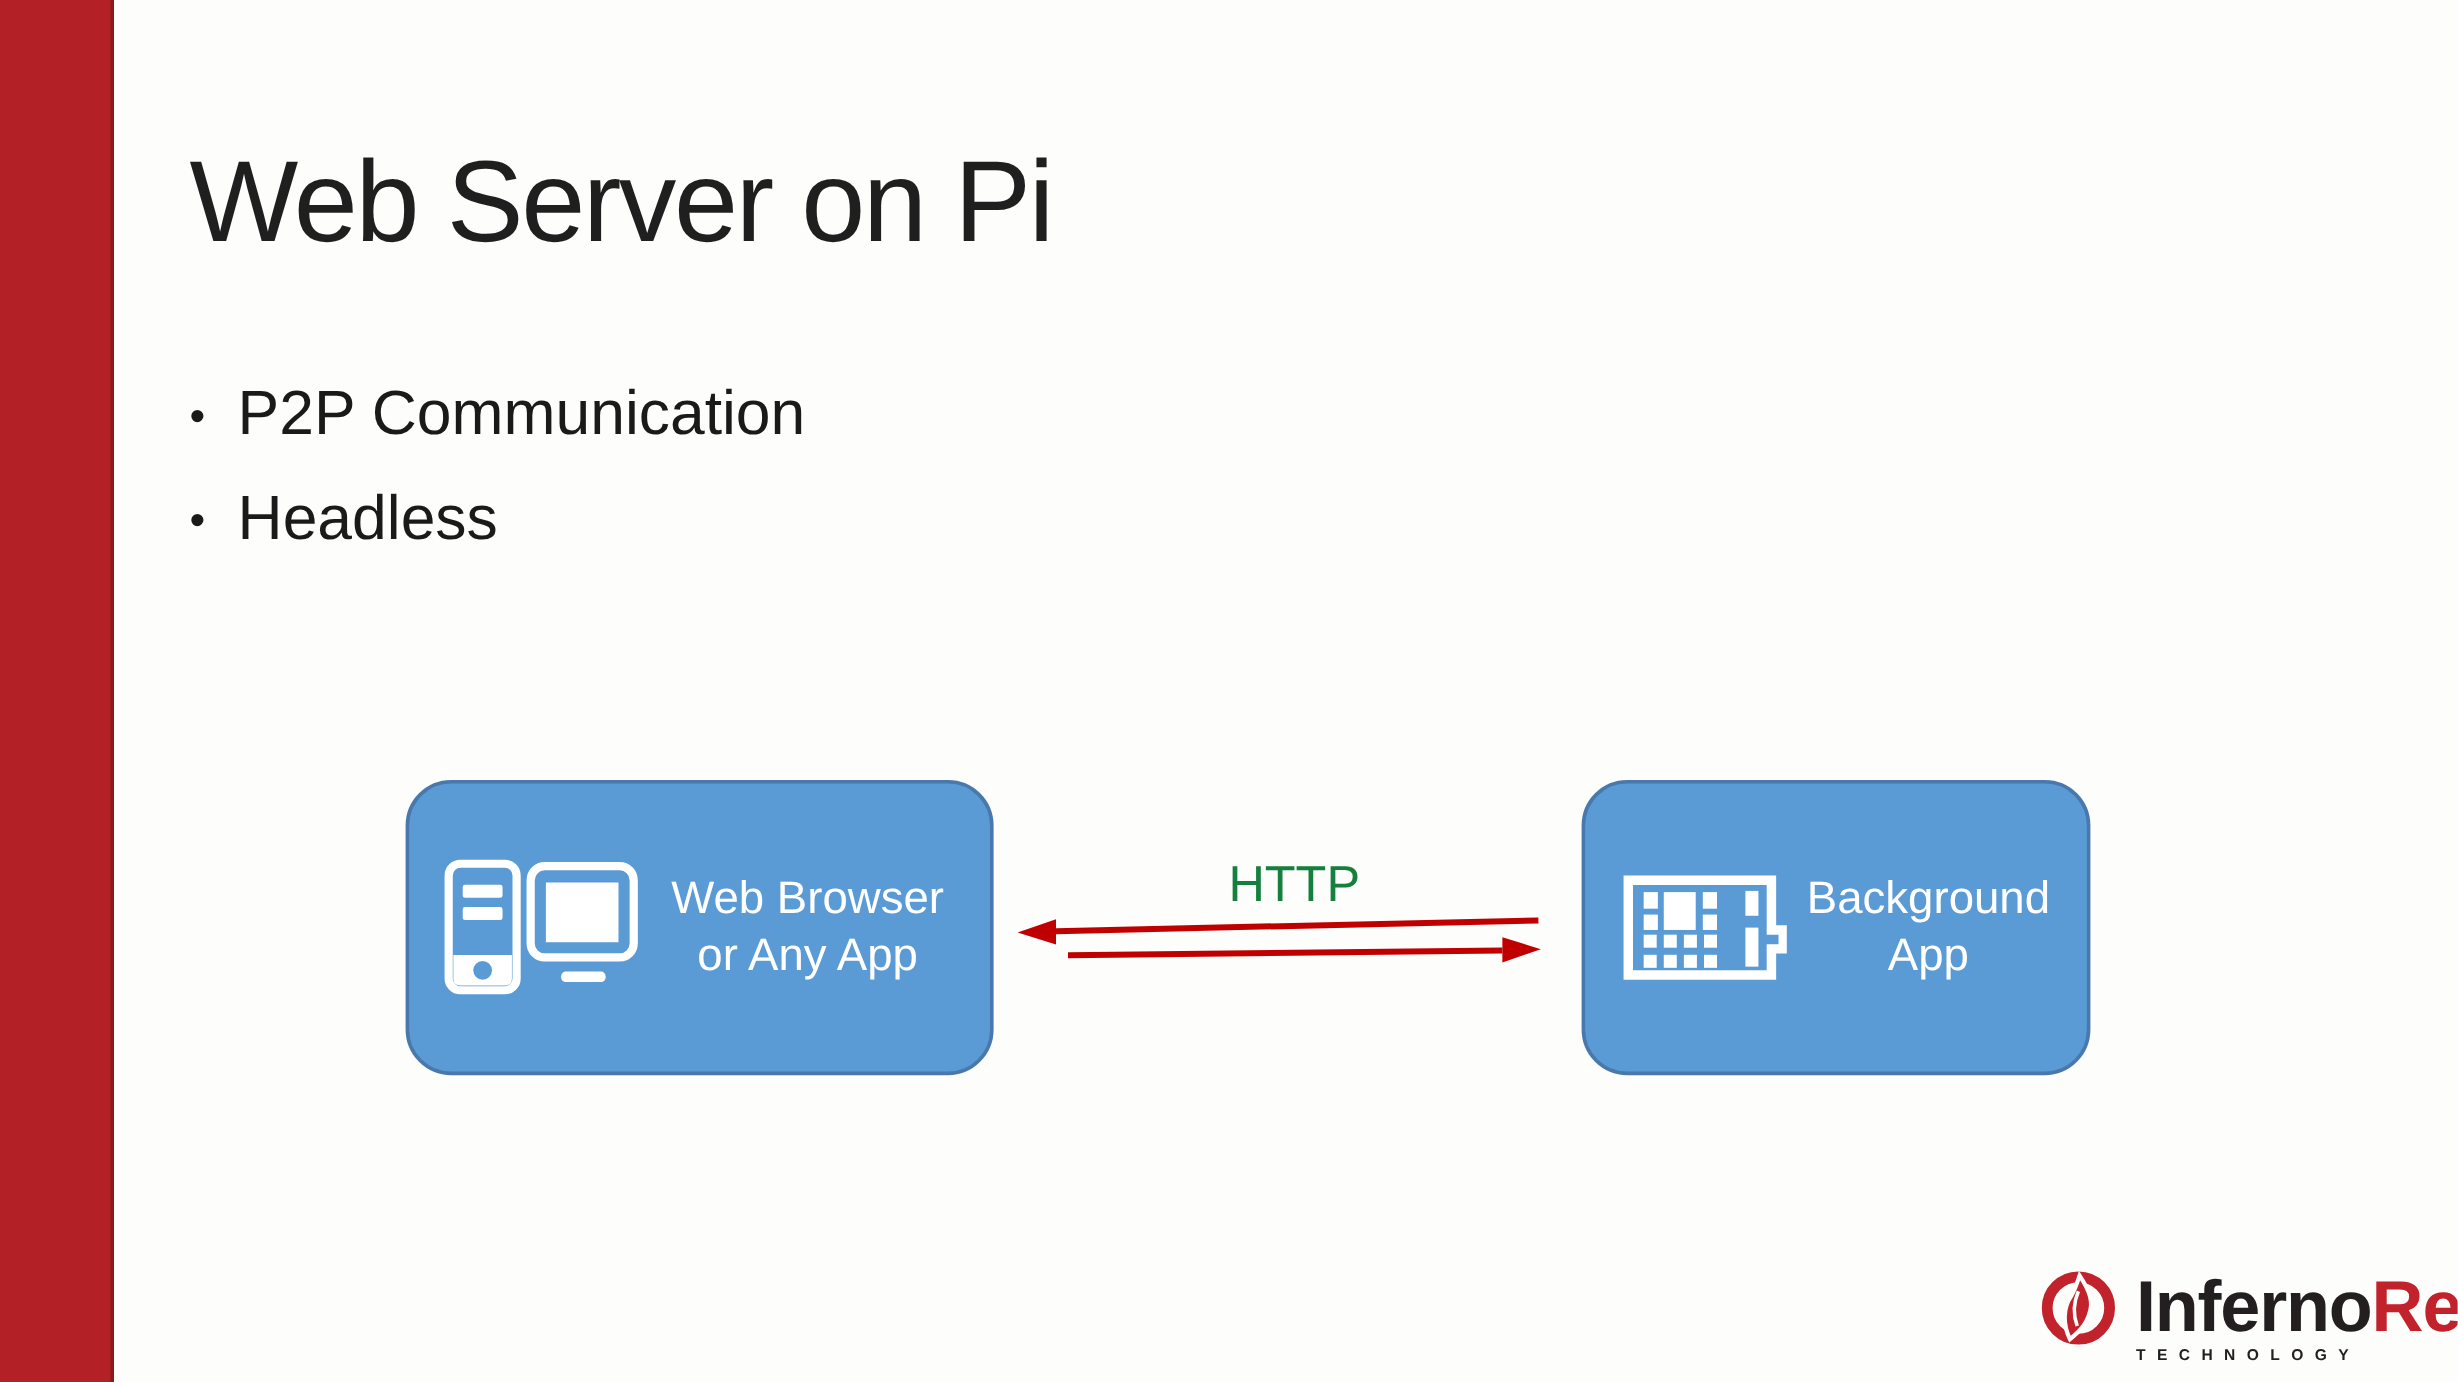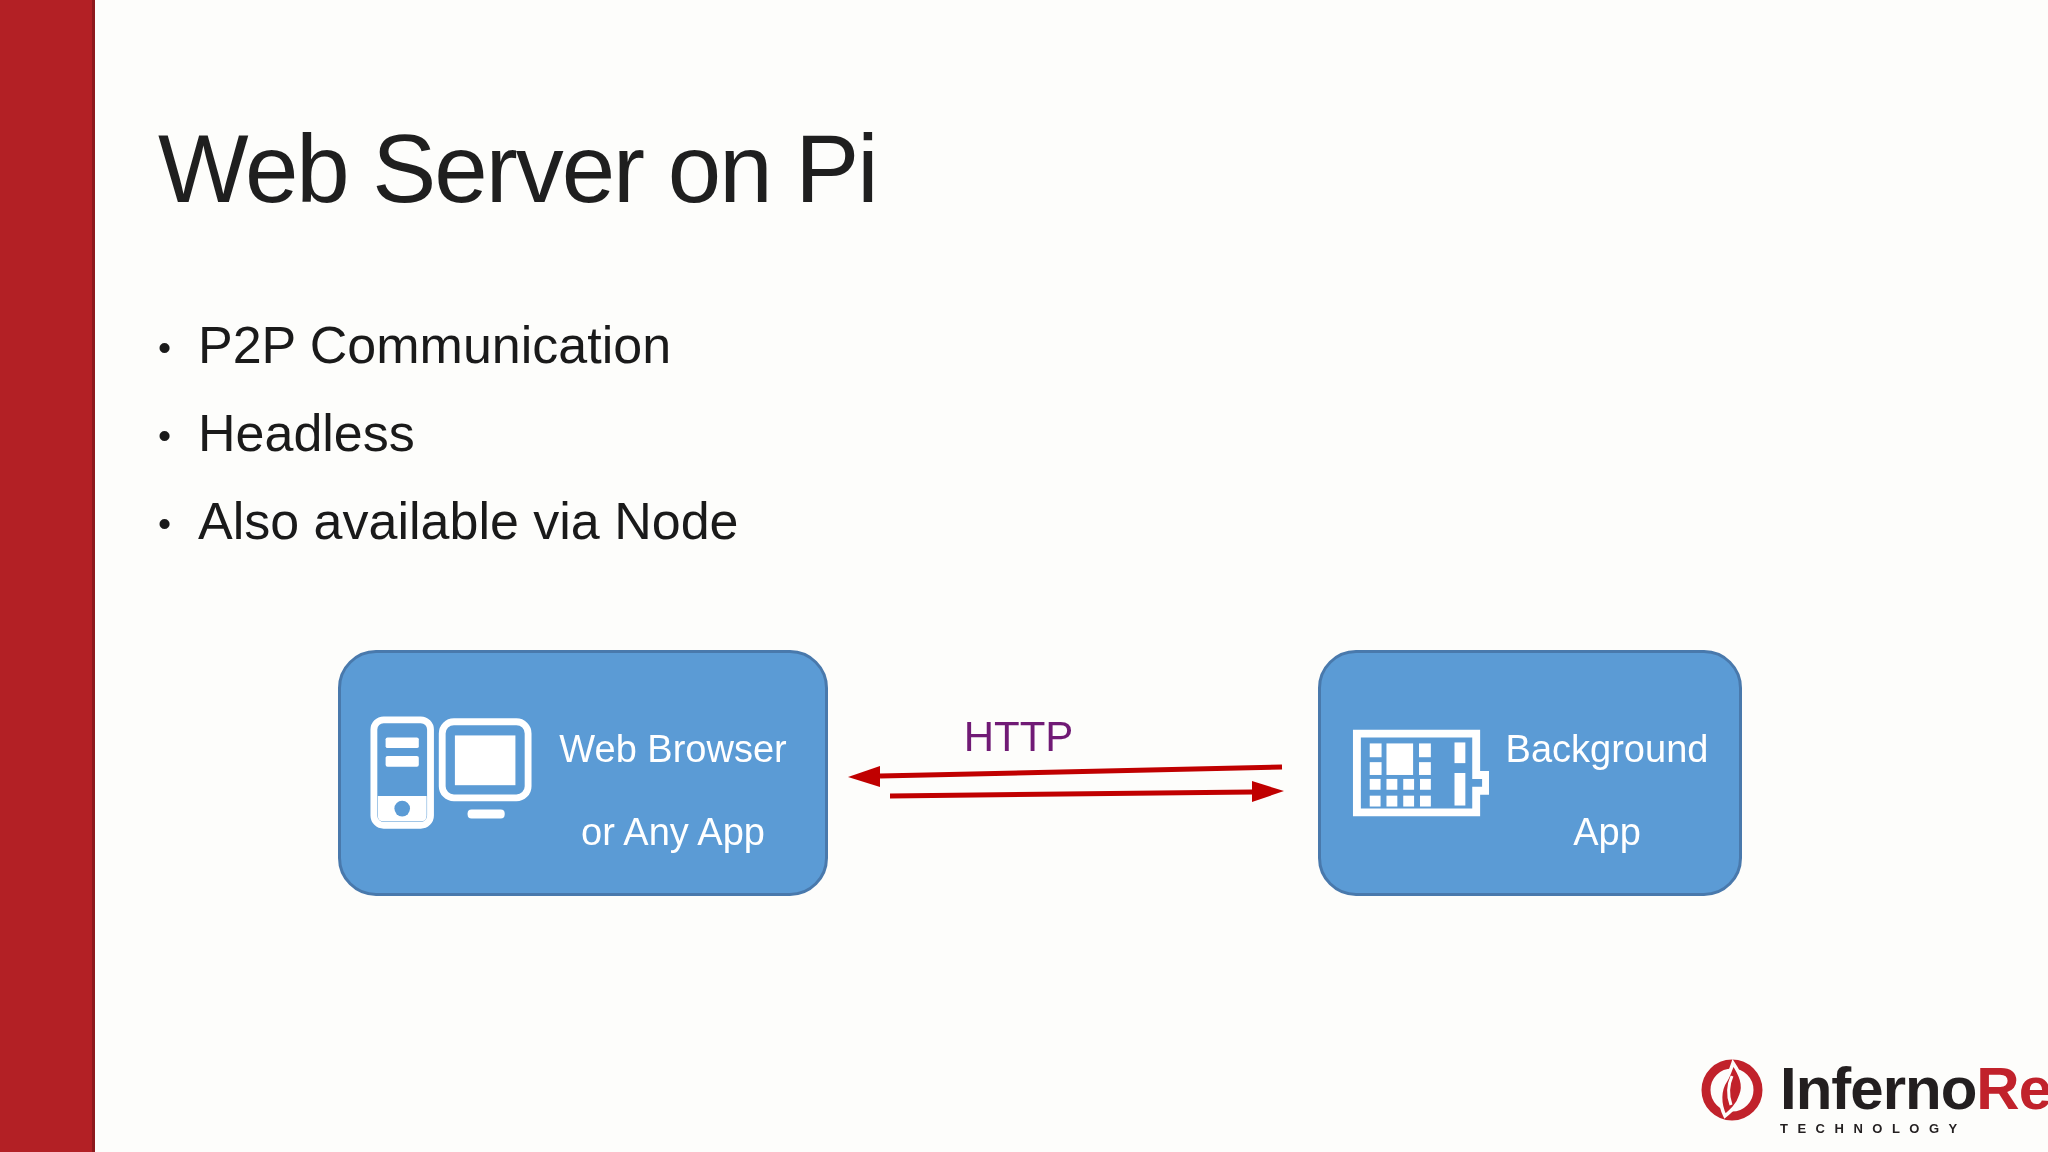--- a/index.html
+++ b/index.html
@@ -48,25 +48,25 @@
     content:"";position:absolute;z-index:-1;
     left:-9px;top:16px;bottom:10px;width:46px;
     background:var(--box_ghost,#8FB9E4);border-radius:38px;
   }
   .pc-icon{width:168px;height:122px;margin-left:26px;flex:none;}
   .chip-icon{width:138px;height:92px;margin-left:30px;flex:none;}
   .box-label{
     flex:1;text-align:center;color:var(--box_text,#FFFFFF);
     font-size:38px;line-height:47px;font-weight:300;padding-right:14px;
   }
-  .lbl-line{display:block;margin-top:36px;}
+  .lbl-line{display:block;}
 
   .http-label{
-    position:absolute;left:936px;top:712px;width:165px;text-align:center;
-    font-size:42px;line-height:1.2;color:#701a75;font-weight:400;
+    position:absolute;left:996px;top:712px;width:165px;text-align:center;
+    font-size:42px;line-height:1.2;color:#15803d;font-weight:400;
   }
   .arrows{position:absolute;left:840px;top:750px;width:460px;height:60px;}
 
   .logo{
     position:absolute;left:1698px;top:1056px;
     display:flex;align-items:flex-start;
   }
   .flame{width:68px;height:68px;flex:none;}
   .logo-text{margin-left:14px;padding-top:4px;}
   .brand{
@@ -85,21 +85,20 @@
 
 <div class="slide">
 
   <div class="accent-bar"></div>
 
   <div class="title">Web Server on Pi</div>
 
   <ul class="bullets">
     <li class="bullet">P2P Communication</li>
     <li class="bullet">Headless</li>
-    <li class="bullet">Also available via Node</li>
   </ul>
 
   <div class="box box-left">
     <svg class="pc-icon" viewBox="0 0 170 125">
       <rect x="6" y="8" width="58" height="108" rx="10" fill="none" stroke="#FFFFFF" stroke-width="7"></rect>
       <rect x="18" y="26" width="34" height="11" rx="2" fill="#FFFFFF"></rect>
       <rect x="18" y="45" width="34" height="11" rx="2" fill="#FFFFFF"></rect>
       <path d="M10 86 H60 V106 Q60 112 54 112 H16 Q10 112 10 106 Z" fill="#FFFFFF"></path>
       <circle cx="35" cy="99" r="8" style="fill:var(--box_fill,#5B9BD5)"></circle>
       <rect x="76" y="10" width="88" height="78" rx="12" fill="none" stroke="#FFFFFF" stroke-width="7"></rect>

